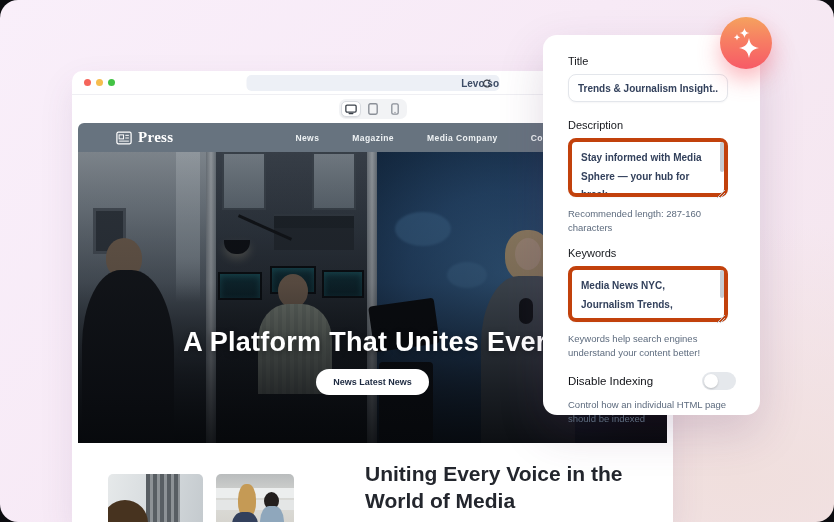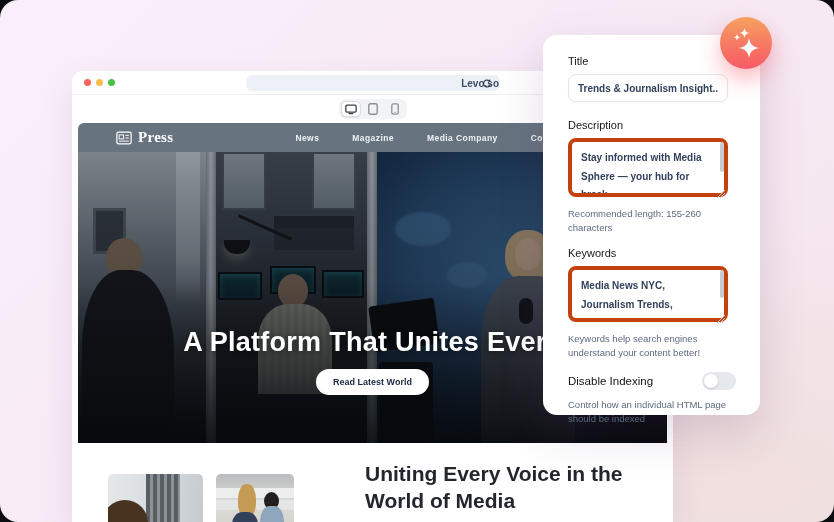--- a/index.html
+++ b/index.html
@@ -213,21 +213,21 @@
           <div class="mic"></div>
           <div class="camera" style="left:-6px; top:150px; width:66px; height:46px; transform:rotate(-8deg)"></div>
           <div class="camera" style="left:2px;  top:210px; width:54px; height:80px"></div>
           <div class="right-vignette"></div>
         </div>
         <div class="hero-overlay"></div>
         <div class="hero-copy">
           <div class="hero-h1">
             <div>A Platform That Unites Every</div>
           </div>
-          <button class="hero-cta">Read Latest World</button>
+          <button class="hero-cta">News Latest News</button>
         </div>
       </div>
 
       <div class="site-section">
         <div class="thumb thumb1">
           <div class="t1-building"></div>
           <div class="t1-head"></div>
         </div>
         <div class="thumb thumb2">
           <div class="t2-shelf"></div>
@@ -248,21 +248,21 @@
     <div class="field-label">Title</div>
     <input class="text-input gap-sm" type="text" readonly="" value="Trends &amp; Journalism Insight..." style="">
 
     <div class="field-label" style="margin-top:3px">Description</div>
     <div class="ta-wrap">
       <textarea class="ta ta-desc" readonly="" style="">Stay informed with Media
 Sphere — your hub for break...</textarea>
       <div class="sbar sbar-desc"></div>
       <div class="resize-corner"></div>
     </div>
-    <div class="helper">Recommended length: 155-260 characters</div>
+    <div class="helper">Recommended length: 287-160 characters</div>
 
     <div class="field-label">Keywords</div>
     <div class="ta-wrap">
       <textarea class="ta ta-keys" readonly="" style="">Media News NYC,
 Journalism Trends, Digital...</textarea>
       <div class="sbar sbar-keys"></div>
       <div class="resize-corner"></div>
     </div>
     <div class="helper">Keywords help search engines understand your content better!</div>
 

